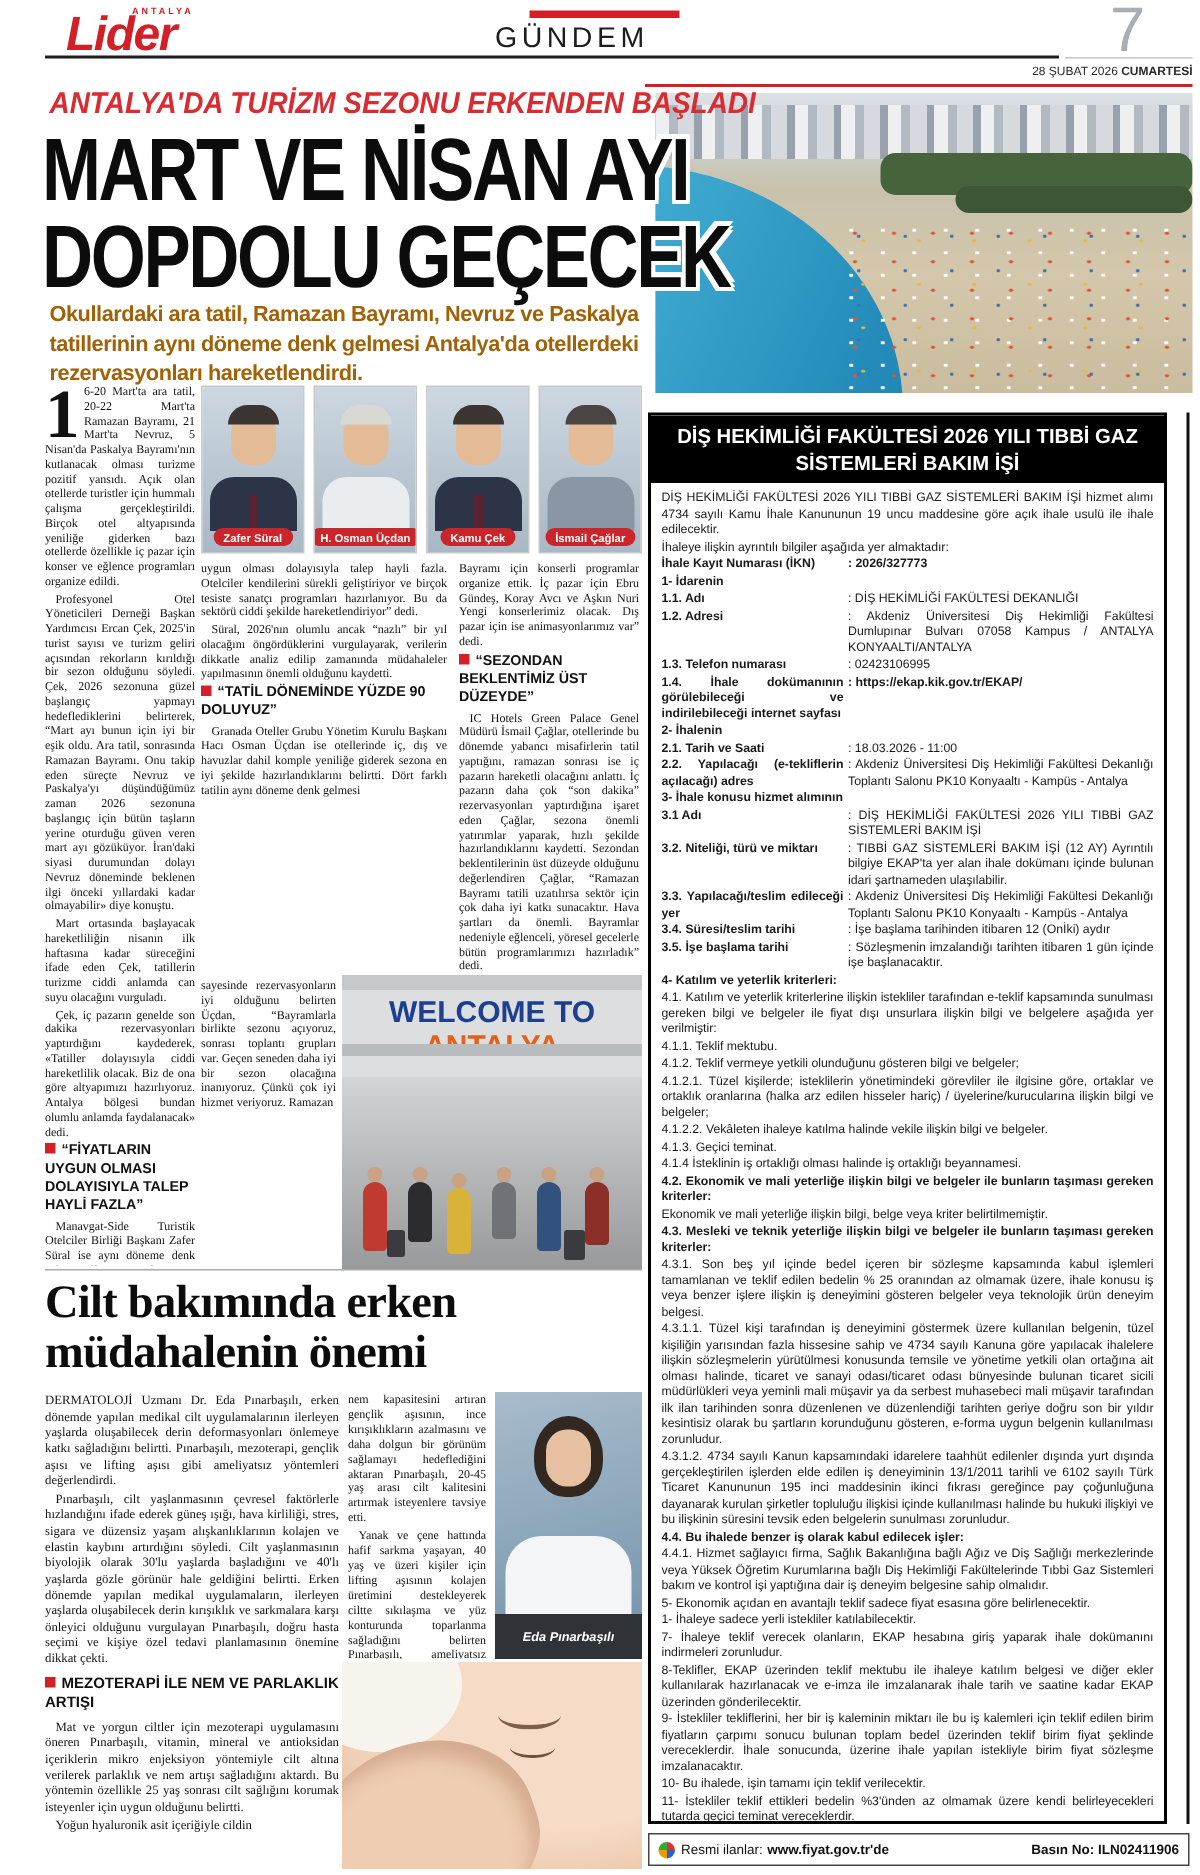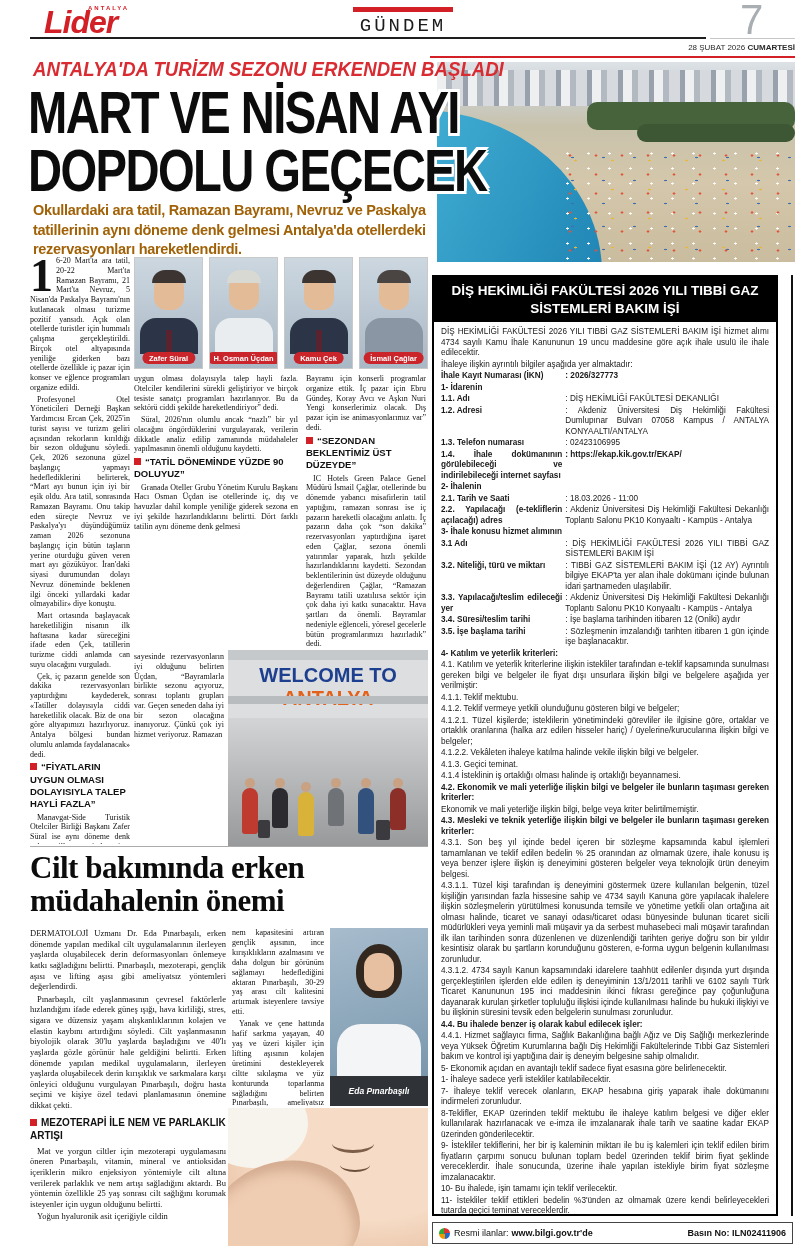--- a/index.html
+++ b/index.html
@@ -5,21 +5,21 @@
   html,body{margin:0;padding:0;background:#e9e9e9}
   .page{position:relative;width:800px;height:1250px;margin:0 auto;background:#fff;overflow:hidden;
         font-family:"Liberation Serif",serif;color:#111}
   .abs{position:absolute}
 
   
   #brand{left:44px;top:4px;font-family:"Liberation Sans",sans-serif;font-style:italic;font-weight:bold;
          font-size:32px;color:#d32027;letter-spacing:-1px}
   #brandreg{left:88px;top:5px;font-family:"Liberation Sans",sans-serif;font-weight:bold;font-size:6px;
             color:#d32027;letter-spacing:2px}
-  #gundem{left:330px;top:7px;width:146px;text-align:center;font-family:Liberation Mono, monospace}
+  #gundem{left:330px;top:7px;width:146px;text-align:left;font-family:Liberation Sans, sans-serif}
   #gundem .bar{width:100px;height:5px;background:#d32027;margin:0 auto 3px}
   #gundem .txt{font-size:19px;letter-spacing:3px;color:#1c1c1c}
   #pagenum{left:740px;top:-4px;font-family:"Liberation Sans",sans-serif;font-size:42px;color:#a9aeb3}
   #ruleL{left:30px;top:37px;width:676px;height:2px;background:#1e1e1e}
   #ruleR{left:710px;top:38px;width:85px;height:1px;background:#c6c6c6}
   #dateline{left:495px;top:43px;width:300px;text-align:right;font-family:"Liberation Sans",sans-serif;
             font-size:8px;color:#2a2a2a}
   #dateline .dy{font-weight:bold}
   #ruleRed{left:430px;top:56px;width:365px;height:2px;background:#d32027}
 
@@ -270,21 +270,21 @@
   <div class="abs serifcol" id="a2colA">
 
   <p class="ab noind">DERMATOLOJİ Uzmanı Dr. Eda Pınarbaşılı, erken dönemde yapılan medikal cilt uygulamalarının ilerleyen yaşlarda oluşabilecek derin deformasyonları önlemeye katkı sağladığını belirtti. Pınarbaşılı, mezoterapi, gençlik aşısı ve lifting aşısı gibi ameliyatsız yöntemleri değerlendirdi.</p>
       <p class="ab p">Pınarbaşılı, cilt yaşlanmasının çevresel faktörlerle hızlandığını ifade ederek güneş ışığı, hava kirliliği, stres, sigara ve düzensiz yaşam alışkanlıklarının kolajen ve elastin kaybını artırdığını söyledi. Cilt yaşlanmasının biyolojik olarak 30'lu yaşlarda başladığını ve 40'lı yaşlarda gözle görünür hale geldiğini belirtti. Erken dönemde yapılan medikal uygulamaların, ilerleyen yaşlarda oluşabilecek derin kırışıklık ve sarkmalara karşı önleyici olduğunu vurgulayan Pınarbaşılı, doğru hasta seçimi ve kişiye özel tedavi planlamasının önemine dikkat çekti.</p>
       <p class="ab sub">MEZOTERAPİ İLE NEM VE PARLAKLIK ARTIŞI</p>
       <p class="ab p">Mat ve yorgun ciltler için mezoterapi uygulamasını öneren Pınarbaşılı, vitamin, mineral ve antioksidan içeriklerin mikro enjeksiyon yöntemiyle cilt altına verilerek parlaklık ve nem artışı sağladığını aktardı. Bu yöntemin özellikle 25 yaş sonrası cilt sağlığını korumak isteyenler için uygun olduğunu belirtti.</p>
       <p class="ab p">Yoğun hyaluronik asit içeriğiyle cildin</p>
     </div>
   <div class="abs serifcol" id="a2colB">
 
-  <p class="ab noind">nem kapasitesini artıran gençlik aşısının, ince kırışıklıkların azalmasını ve daha dolgun bir görünüm sağlamayı hedeflediğini aktaran Pınarbaşılı, 30-29 yaş arası cilt kalitesini artırmak isteyenlere tavsiye etti.</p>
+  <p class="ab noind">nem kapasitesini artıran gençlik aşısının, ince kırışıklıkların azalmasını ve daha dolgun bir görünüm sağlamayı hedeflediğini aktaran Pınarbaşılı, 20-45 yaş arası cilt kalitesini artırmak isteyenlere tavsiye etti.</p>
       <p class="ab p">Yanak ve çene hattında hafif sarkma yaşayan, 40 yaş ve üzeri kişiler için lifting aşısının kolajen üretimini destekleyerek ciltte sıkılaşma ve yüz konturunda toparlanma sağladığını belirten Pınarbaşılı, ameliyatsız gençleşme yöntemlerinin cerrahiye alternatif olduğunu söyledi. ■ İHA</p>
     </div>
 
   <div class="abs" id="eda">
     <div id="ehair"></div>
     <div id="eface"></div>
     <div id="ecoat"></div>
     <div id="ecap">Eda Pınarbaşılı</div>
   </div>
 
@@ -460,18 +460,18 @@
           <span class="tv">11- İstekliler teklif ettikleri bedelin %3'ünden az olmamak üzere kendi belirleyecekleri tutarda geçici teminat vereceklerdir.</span>
         </div>
       </div>
   </div>
   <div class="abs" id="vrule"></div>
 
   <div class="abs" id="footerbar">
     <span id="fleft">
       <span id="ilogo"></span>
       <span>Resmi ilanlar:</span>
-      <span id="flink">www.bilgi.gov.tr'de</span>
+      <span id="flink">www.fiyat.gov.tr'de</span>
     </span>
     <span id="fpress">Basın No: ILN02411906</span>
   </div>
 
 </div>
 
 </body></html>

